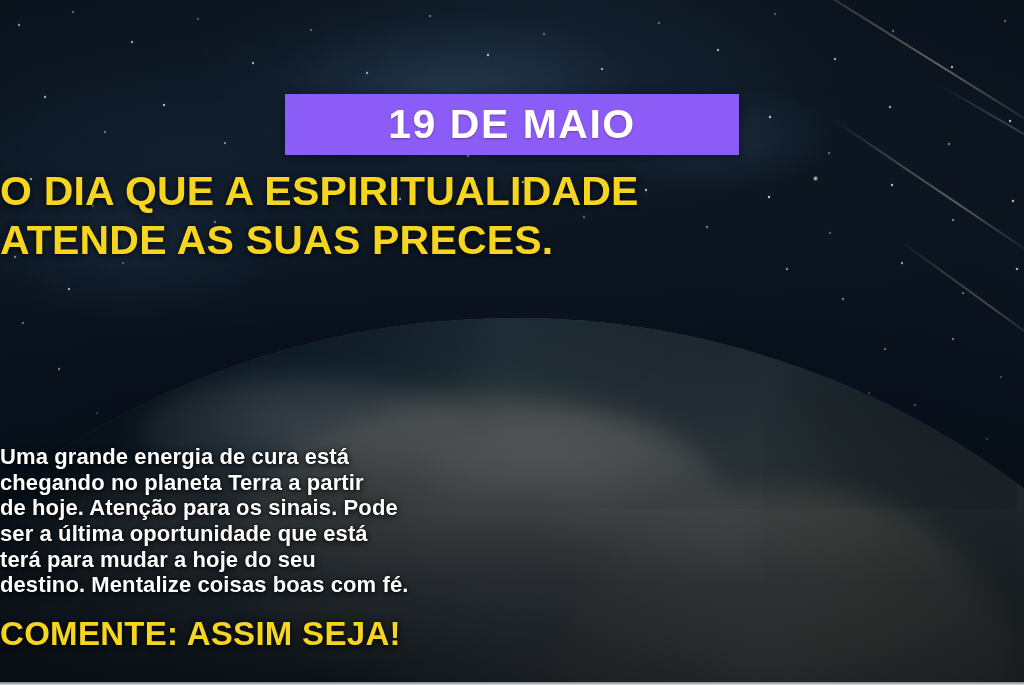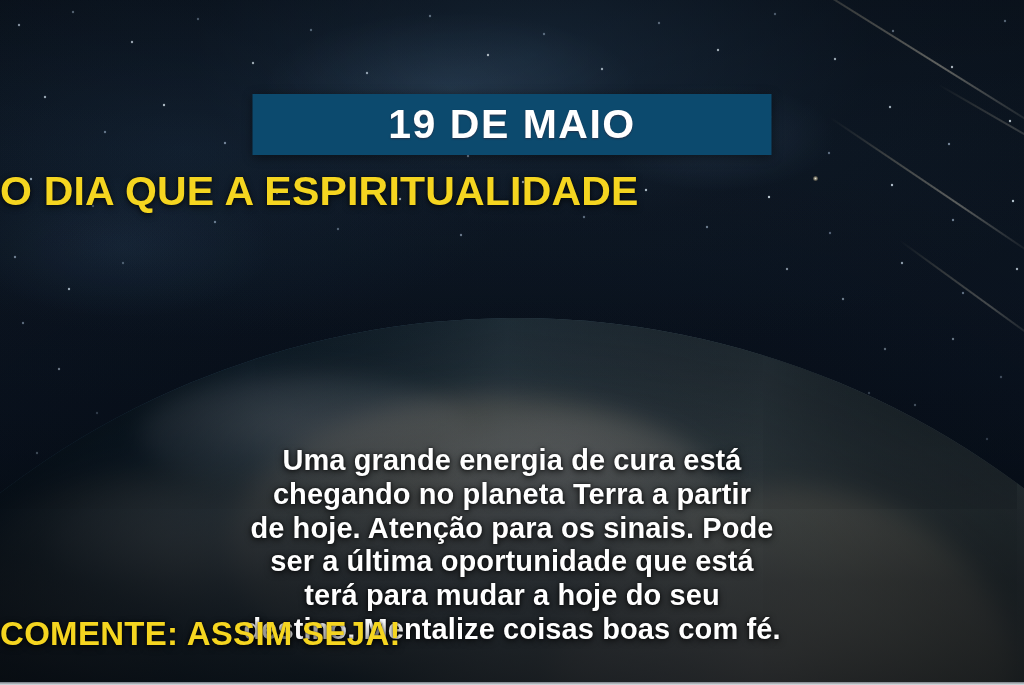--- a/index.html
+++ b/index.html
@@ -245,23 +245,23 @@
     position: absolute;
     inset: 0;
     z-index: 20;
   }
 
   .date-banner {
     position: absolute;
     left: 50%;
     transform: translateX(-50%);
     top: 94px;
-    width: 519px;
+    width: 454px;
     height: 61px;
-    background: #0c4a6e;
+    background: #8b5cf6;
     display: flex;
     align-items: center;
     justify-content: center;
     box-shadow: 0 2px 10px rgba(0,0,0,.45);
   }
   .date-banner span {
     color: #ffffff;
     font-size: 41px;
     font-weight: bold;
     letter-spacing: 1.5px;
@@ -281,23 +281,23 @@
     line-height: 1.20;
     letter-spacing: .2px;
     text-shadow: 0 2px 6px rgba(0,0,0,.65), 0 0 2px rgba(0,0,0,.5);
   }
   .headline .hl-line { display: block; white-space: nowrap; }
 
   .body-text {
     position: absolute;
     left: 0; right: 0;
     top: 444px;
-    text-align: center;
+    text-align: left;
     color: #ffffff;
-    font-size: 29px;
+    font-size: 22px;
     font-weight: bold;
     line-height: 1.165;
     letter-spacing: .1px;
     text-shadow: 0 2px 7px rgba(0,0,0,.80), 0 0 3px rgba(0,0,0,.65);
   }
   .body-text .bt-line { display: block; white-space: nowrap; }
 
   .cta {
     position: absolute;
     left: 0; right: 0;
@@ -352,20 +352,21 @@
   <div class="vignette"></div>
 
   <div class="content">
 
     <div class="date-banner">
       <span>19 DE MAIO</span>
     </div>
 
     <div class="headline">
       <span class="hl-line">O DIA QUE A ESPIRITUALIDADE</span>
+      <span class="hl-line">ATENDE AS SUAS PRECES.</span>
     </div>
 
     <div class="body-text">
       <span class="bt-line">Uma grande energia de cura está</span>
       <span class="bt-line">chegando no planeta Terra a partir</span>
       <span class="bt-line">de hoje. Atenção para os sinais. Pode</span>
       <span class="bt-line">ser a última oportunidade que está</span>
       <span class="bt-line">terá para mudar a hoje do seu</span>
       <span class="bt-line">destino. Mentalize coisas boas com fé.</span>
     </div>

